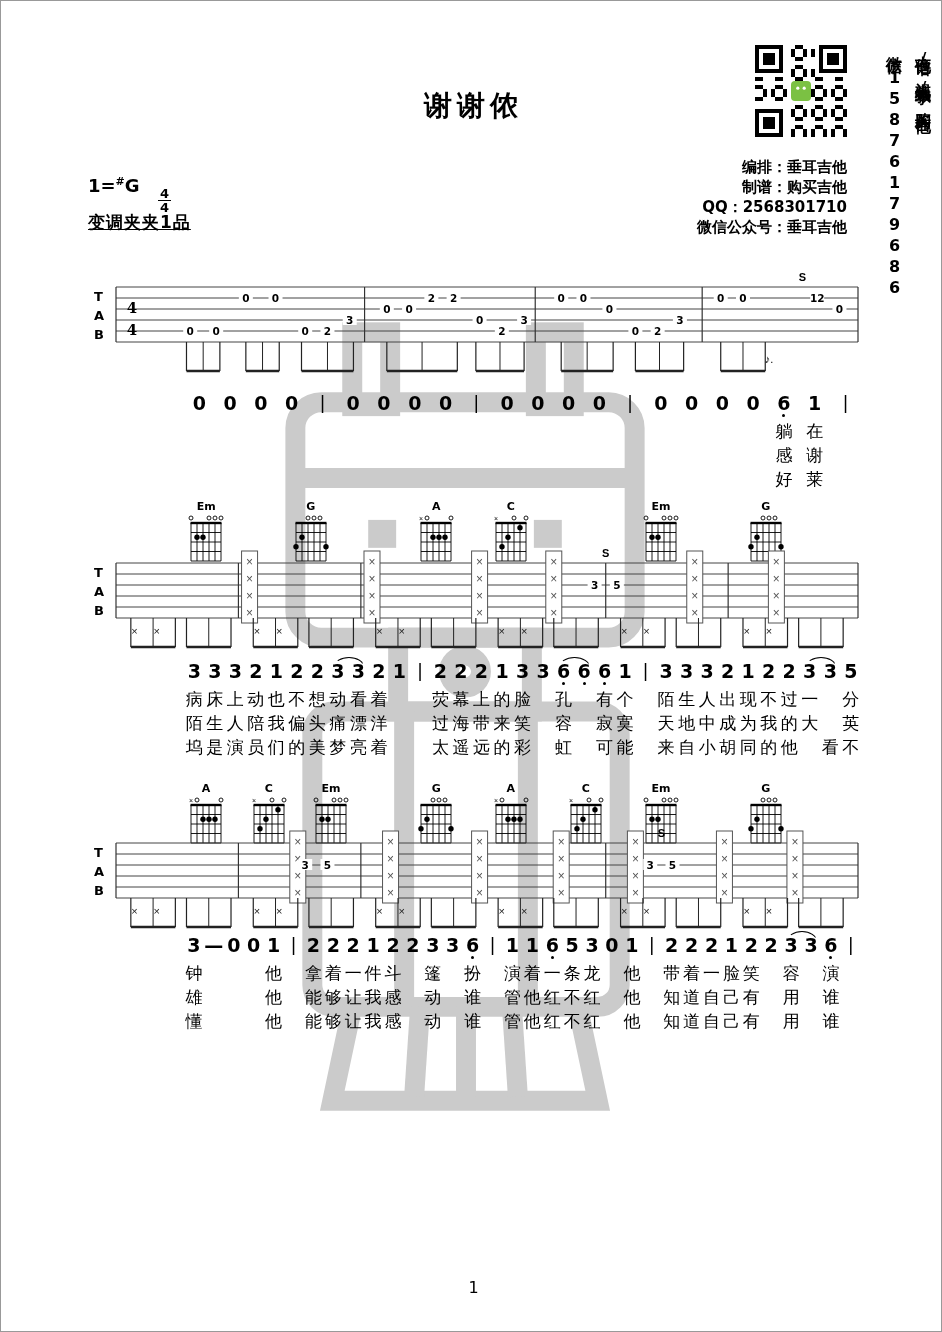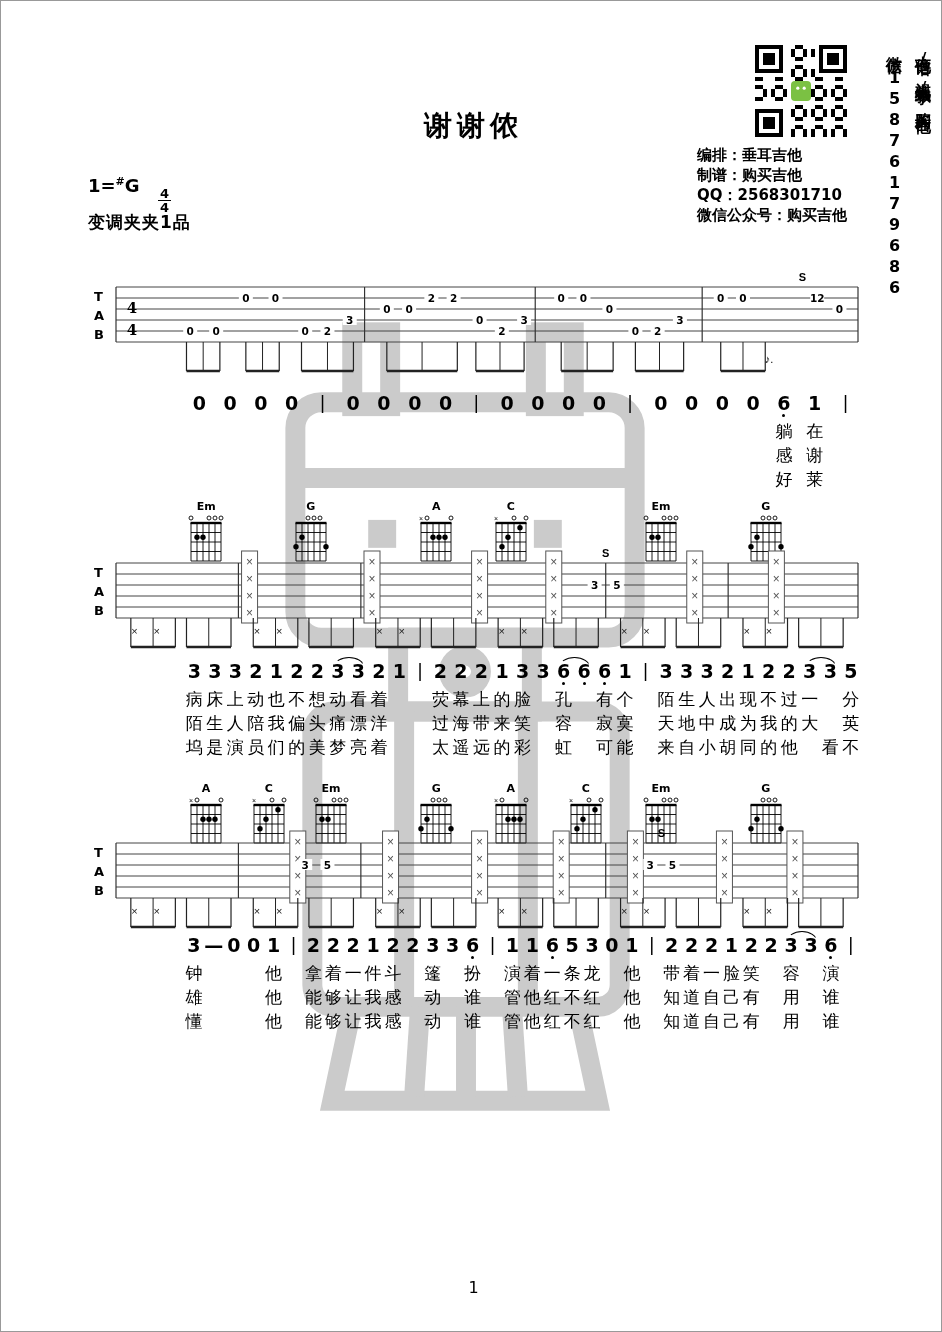--- a/index.html
+++ b/index.html
@@ -3,30 +3,30 @@
 <meta charset="utf-8">
 <style>
   html,body{margin:0;padding:0;background:#9a9a9a;}
   .page{position:relative;width:942px;height:1332px;margin:0 auto;background:#fff;
         border:1px solid #999;box-sizing:border-box;overflow:hidden;
         font-family:"Liberation Sans", sans-serif;color:#000;}
   .watermark{position:absolute;inset:0;z-index:0;}
   .main,.qr,.side-text{z-index:1;}
   .main{position:absolute;left:85px;top:0;width:775px;height:100%;}
   .title{position:absolute;top:86px;width:100%;text-align:center;
-         font:bold 28px "DejaVu Sans",sans-serif;letter-spacing:5px;margin-top:20px;}
+         font:bold 28px "DejaVu Sans",sans-serif;letter-spacing:5px;}
   .artist{position:absolute;top:128px;width:100%;text-align:center;
           font:19px "DejaVu Sans",sans-serif;letter-spacing:3px;}
   .keyinfo{position:absolute;left:2px;top:174px;font:600 18px "DejaVu Sans",sans-serif;text-align:right;}
   .keyinfo sup{font-size:11px;}
   .frac{display:inline-flex;flex-direction:column;align-items:center;margin-left:12px;
         vertical-align:-6px;font-size:13px;line-height:13px;font-weight:bold;}
   .frac b:first-child{border-bottom:1.5px solid #000;padding:0 2px;}
-  .capo{position:absolute;left:2px;top:210px;font:600 17px "DejaVu Sans",sans-serif;letter-spacing:1px;}
-  .credits{position:absolute;right:14px;top:144px;
+  .capo{position:absolute;left:2px;top:210px;font:600 17px "DejaVu Sans",sans-serif;letter-spacing:1px;text-decoration:underline;}
+  .credits{position:absolute;right:14px;top:156px;text-align:right;
            font:600 15px "DejaVu Sans",sans-serif;line-height:20px;margin-left:48px;}
   .side-text{position:absolute;right:8px;top:42px;height:920px;
              writing-mode:vertical-rl;text-orientation:upright;
              font:bold 16px "DejaVu Sans",sans-serif;letter-spacing:2px;}
   .side-text span{display:block;margin-left:8px;}
   .qr{position:absolute;right:94px;top:44px;width:92px;height:92px;}
   .stave{position:absolute;left:0;width:775px;height:112px;}
   .s1{top:268px}.s2{top:544px}.s3{top:824px}
   .tabL{font:bold 13px "DejaVu Sans",sans-serif;fill:#000;}
   .tsig{font:bold 15px "DejaVu Serif",serif;text-anchor:middle;fill:#000;}
@@ -209,21 +209,21 @@
           <b>4</b>
           <b>4</b>
         </span>
     </div>
     <div class="capo">变调夹夹1品</div>
 
     <div class="credits">
       <div>编排：垂耳吉他</div>
       <div>制谱：购买吉他</div>
       <div>QQ：2568301710</div>
-      <div>微信公众号：购买吉他</div>
+      <div>微信公众号：垂耳吉他</div>
     </div>
 
     <div class="stave s1"><svg width="775" height="112" viewBox="0 0 775 112">
           <text x="8" y="32" class="tabL">T</text>
           <text x="8" y="51" class="tabL">A</text>
           <text x="8" y="70" class="tabL">B</text>
           <line x1="30" y1="18" x2="772" y2="18" stroke="#444" stroke-width="1"></line>
           <line x1="30" y1="29" x2="772" y2="29" stroke="#444" stroke-width="1"></line>
           <line x1="30" y1="40" x2="772" y2="40" stroke="#444" stroke-width="1"></line>
           <line x1="30" y1="51" x2="772" y2="51" stroke="#444" stroke-width="1"></line>

